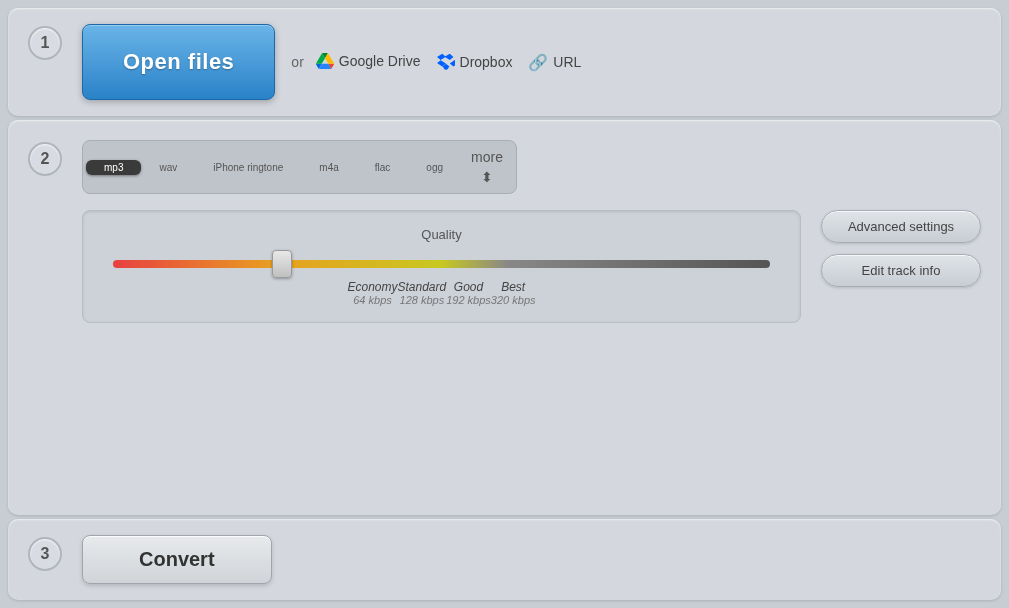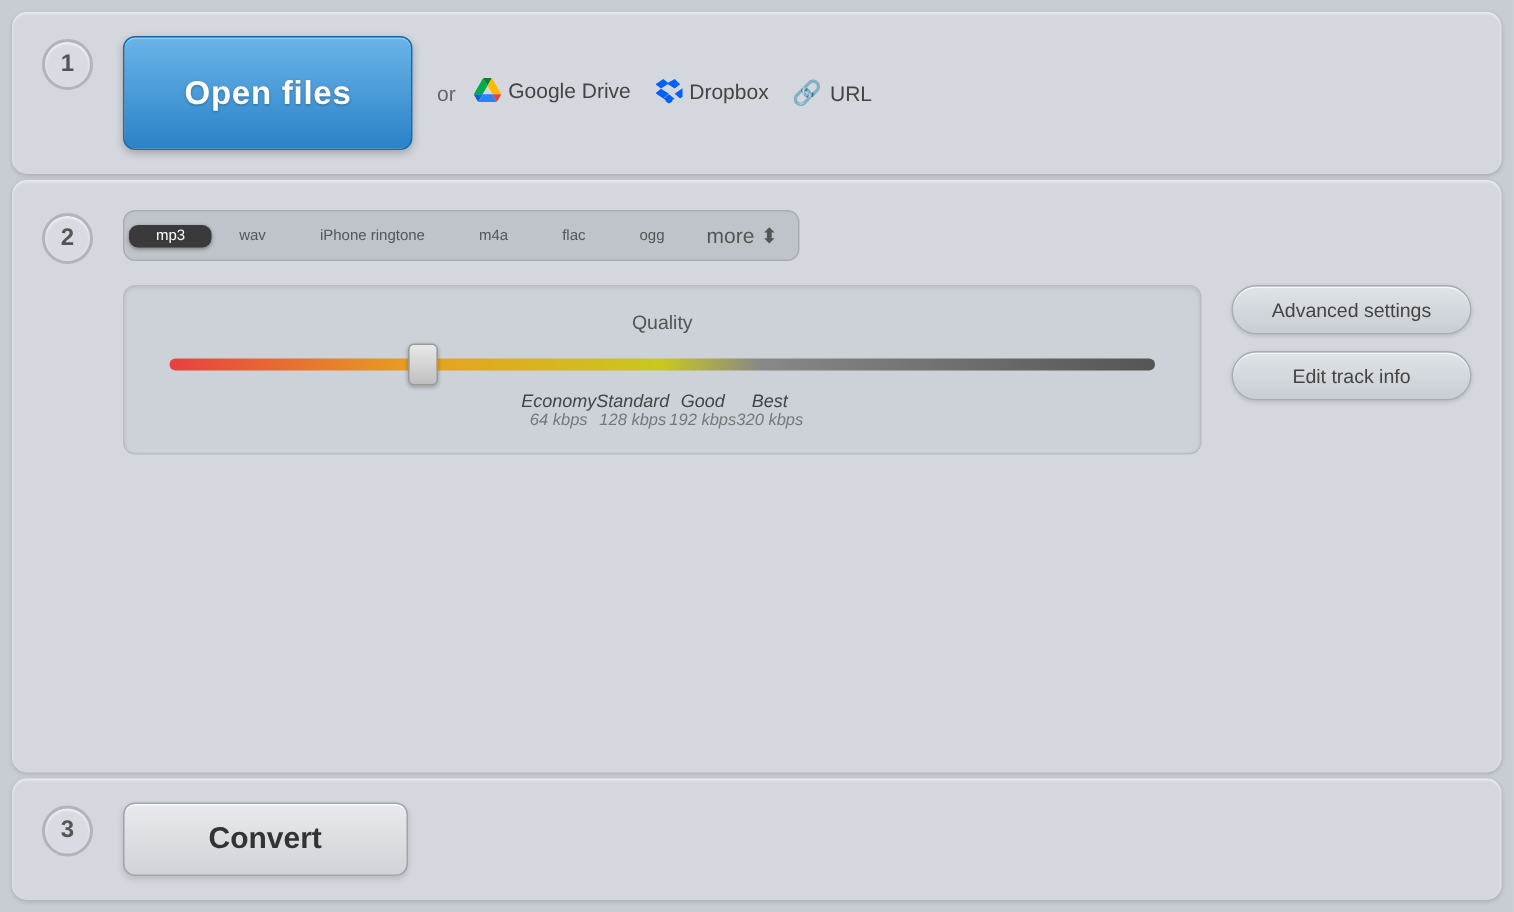--- a/index.html
+++ b/index.html
@@ -154,20 +154,21 @@
       padding: 5px 10px;
       border-radius: 6px;
       font-size: 14px;
       cursor: pointer;
       background: #bfc4cb;
       border: none;
       color: #555;
       display: flex;
       align-items: center;
       gap: 4px;
+      flex-direction: column;
     }
 
     .quality-and-settings {
       display: flex;
       align-items: flex-start;
       gap: 20px;
     }
 
     .quality-section {
       flex: 1;

